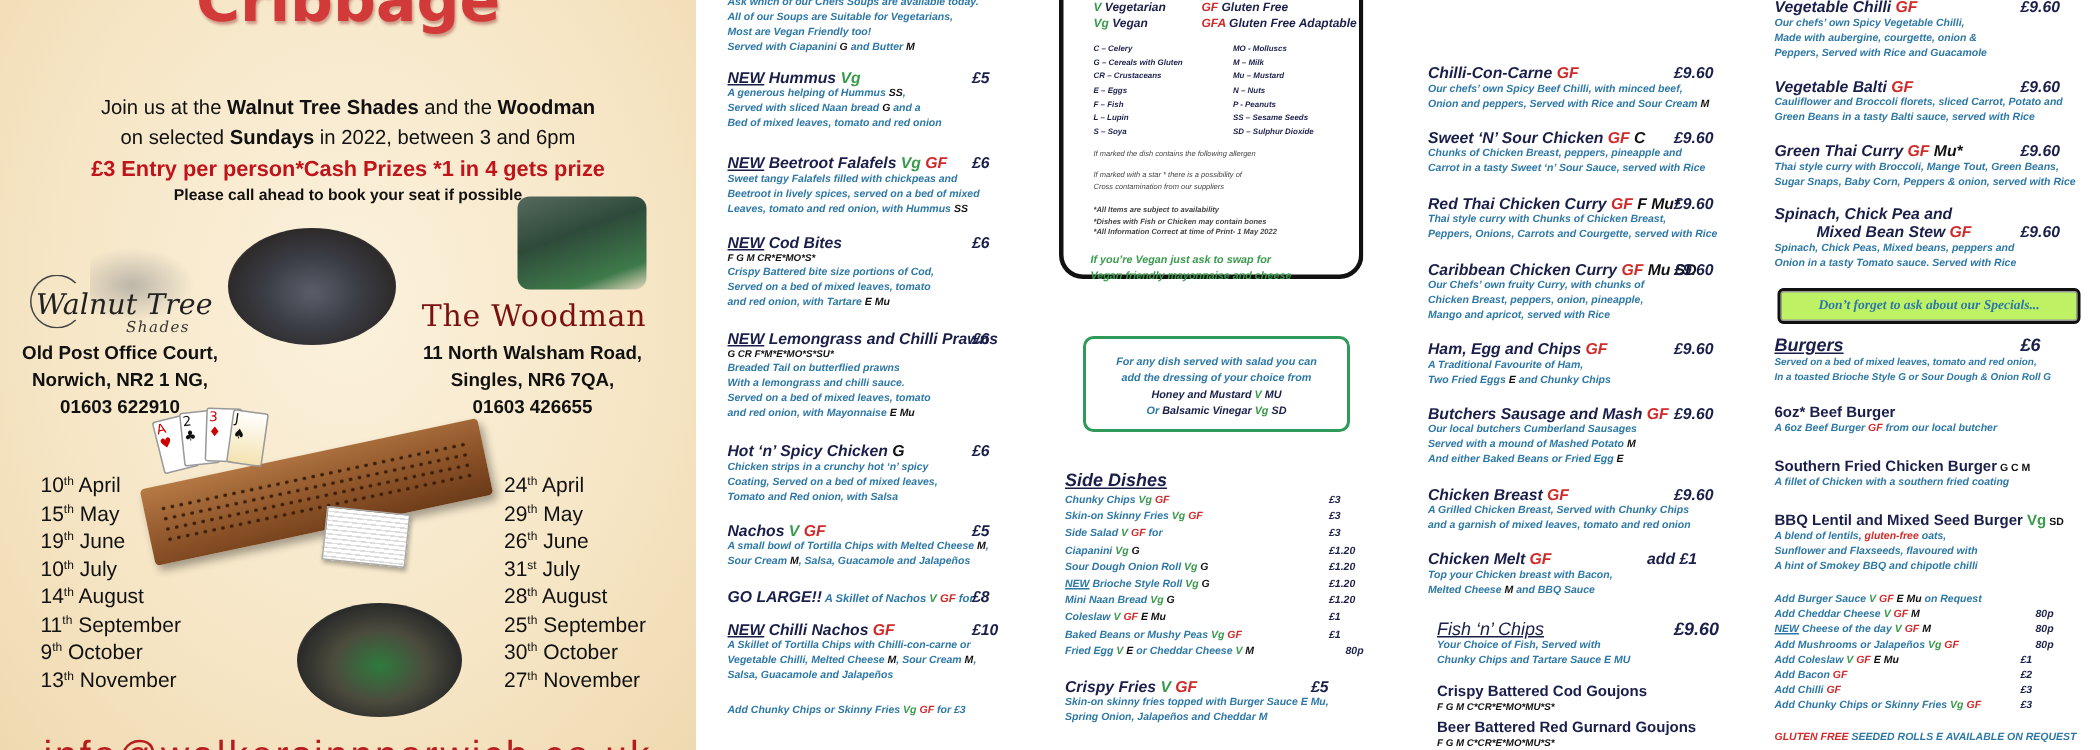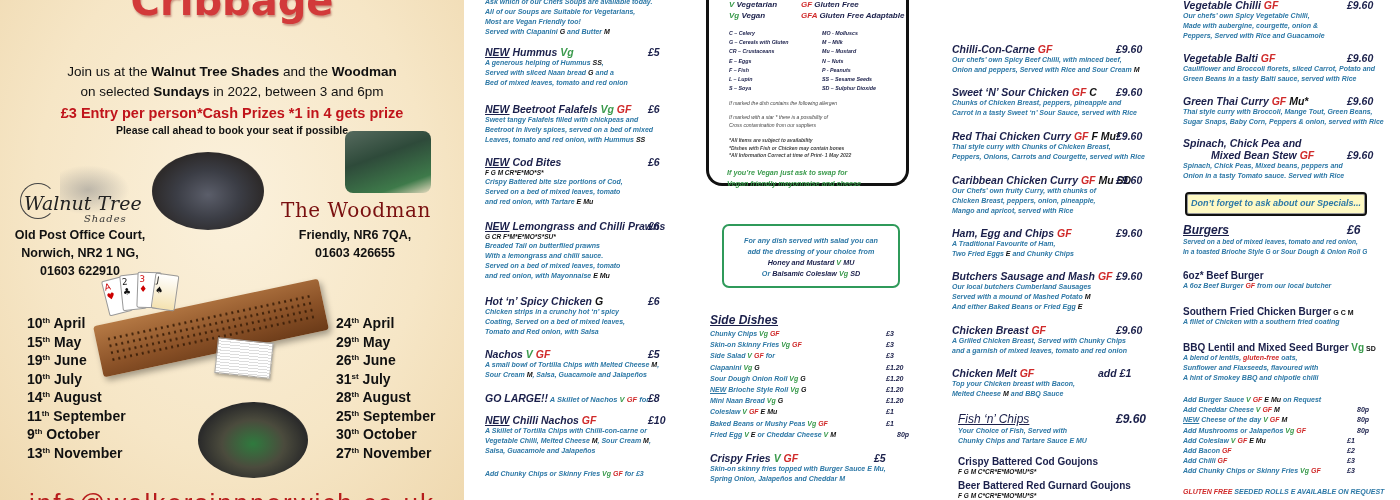--- a/index.html
+++ b/index.html
@@ -97,21 +97,21 @@
   .cards .c3 { left: 32px; top: 0; transform: rotate(2deg); color: #c00; }
   .cards .c4 { left: 48px; top: 2px; transform: rotate(8deg); color: #111; background: linear-gradient(#fff, #f4e2b0); }
   .card-deck {
     position: absolute; left: 216px; top: 340px; width: 56px; height: 36px;
     background: repeating-linear-gradient(#fff 0 2px, #ddd 2px 3px);
     border: 1px solid #aaa; transform: rotate(6deg);
     box-shadow: 1px 2px 3px rgba(0,0,0,0.3);
   }
   .dates {
     position: absolute; top: 314px; font-family: "Liberation Sans", sans-serif;
-    font-weight: bold; font-size: 14px; line-height: 18.5px; color: #111;
+    font-weight: normal; font-size: 14px; line-height: 18.5px; color: #111;
   }
   .dates.left { left: 27px; }
   .dates.right { left: 336px; }
   .dates sup { font-size: 8px; vertical-align: 5px; line-height: 0; }
   .poster .footer-link {
     position: absolute; left: 0; width: 464px; top: 488px; text-align: center;
     font-size: 26px; color: #b71c1c; font-family: "Liberation Sans", sans-serif; letter-spacing: 2px;
   }
 
   
@@ -155,23 +155,23 @@
   .side-price { position: absolute; font-size: 7px; font-weight: bold; color: #1a1f4a; }
 
   
   .col3 { left: 952px; width: 225px; margin-top: 44px; }
   .col3 .price { left: 164px; }
 
   
   .col4 { left: 1183px; width: 217px; }
   .col4 .price { left: 164px; }
   .specials-box {
-    position: absolute; left: 2px; top: 192px; width: 182px; height: 24px;
+    position: absolute; left: 2px; top: 192px; width: 202px; height: 24px;
     border: 2.5px solid #111; border-radius: 4px; box-shadow: inset 0 0 0 1px #999;
-    text-align: center; font-size: 9px; line-height: 19px; font-weight: bold; color: #2d78a6; background: #fef9c3;
+    text-align: center; font-size: 9px; line-height: 19px; font-weight: bold; color: #2d78a6; background: #bef264; font-family: Liberation Serif, serif;
   }
   .addon-row { position: absolute; left: 0; font-size: 7px; font-weight: bold; color: #2d78a6; white-space: nowrap; }
   .addon-price { position: absolute; font-size: 7px; font-weight: bold; color: #1a1f4a; }
 </style>
 </head>
 <body>
 
 <div class="poster">
   <div class="title-top">Cribbage</div>
   <div class="join">
@@ -192,21 +192,22 @@
     <div class="shades">Shades</div>
   </div>
   <div class="addr-left">
     <div>Old Post Office Court,</div>
     <div>Norwich, NR2 1 NG,</div>
     <div>01603 622910</div>
   </div>
 
   <div class="woodman">The Woodman</div>
   <div class="addr-right">
-    <div>Friendly, NR6 7QA,</div>
+    <div>11 North Walsham Road,</div>
+    <div>Singles, NR6 7QA,</div>
     <div>01603 426655</div>
   </div>
 
   <div class="cribbage-board">
       <div class="holes"></div>
     </div>
   <div class="cards">
     <div class="card c1">A<br>♥</div>
     <div class="card c2">2<br>♣</div>
     <div class="card c3">3<br>♦</div>
@@ -335,21 +336,21 @@
       </div>
   </div>
   <div class="vegan-note">
     <div>If you’re Vegan just ask to swap for</div>
     <div>Vegan friendly mayonnaise and cheese</div>
   </div>
   <div class="dressing-box">
     <div>For any dish served with salad you can</div>
     <div>add the dressing of your choice from</div>
     <div class="dark">Honey and Mustard <span class="v">V</span> MU</div>
-    <div>Or <span class="dark">Balsamic Coleslaw</span> <span class="v">Vg</span> <span class="dark">SD</span></div>
+    <div>Or <span class="dark">Balsamic Vinegar</span> <span class="v">Vg</span> <span class="dark">SD</span></div>
   </div>
   <div class="sides-title">Side Dishes</div>
   <div id="sides">
       <div class="side-item" style="top: 330px;"><span>Chunky Chips </span><span class="v">Vg</span><span> </span><span class="gf">GF</span></div>
       <div class="side-price" style="top: 330px; left: 186px;">£3</div>
       <div class="side-item" style="top: 341.2px;"><span>Skin-on Skinny Fries </span><span class="v">Vg</span><span> </span><span class="gf">GF</span></div>
       <div class="side-price" style="top: 341.2px; left: 186px;">£3</div>
       <div class="side-item" style="top: 352.4px;"><span>Side Salad </span><span class="v">V</span><span> </span><span class="gf">GF</span><span> for</span></div>
       <div class="side-price" style="top: 352.4px; left: 186px;">£3</div>
       <div class="side-item" style="top: 363.6px;"><span>Ciapanini </span><span class="v">Vg</span><span> </span><span class="blk">G</span></div>

